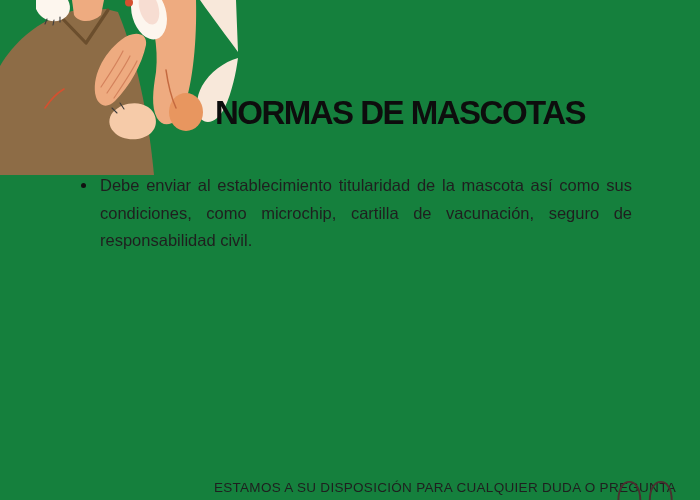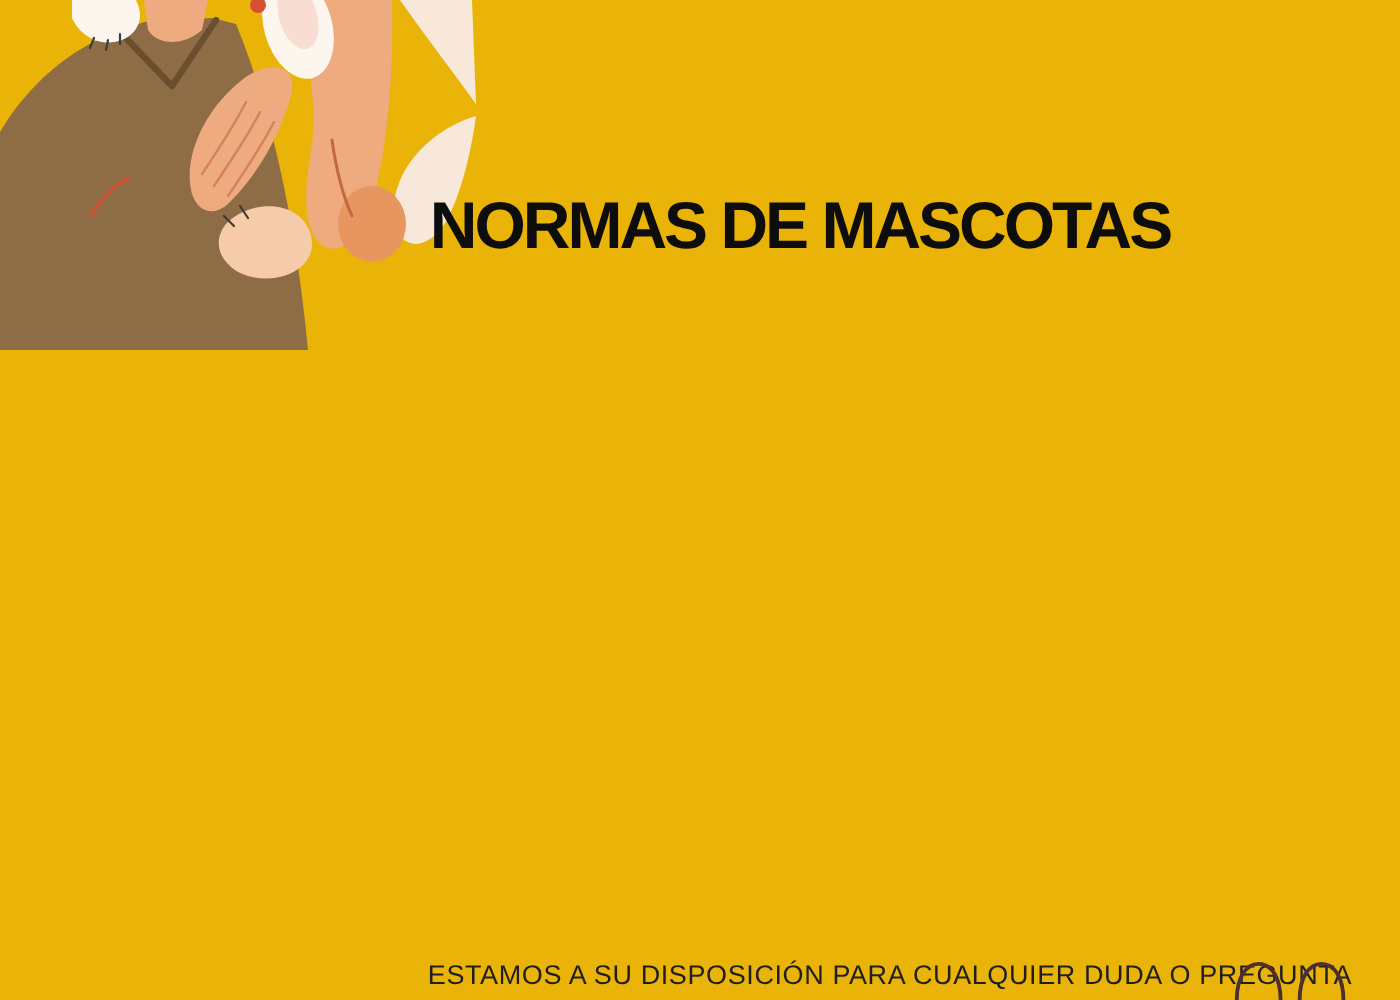--- a/index.html
+++ b/index.html
@@ -1,19 +1,19 @@
 <!DOCTYPE html>
 <html><head>
 <meta charset="utf-8">
 <style>
   html,body{margin:0;padding:0;background:#ffffff;}
   .page{
     position:relative;
     width:700px;height:500px;
-    background:#eab308;
+    background:#15803d;
     overflow:hidden;
     font-family:"Liberation Sans","DejaVu Sans",sans-serif;
   }
   .illustration{
     position:absolute;left:0;top:0;width:240px;height:175px;
   }
   .title{
     position:absolute;left:205px;top:94px;width:390px;margin:0;
     text-align:center;
     font-size:33px;font-weight:800;letter-spacing:-1.5px;
@@ -79,20 +79,21 @@
 
     <circle cx="129" cy="2.5" r="4" fill="#d5502f"></circle>
 
     <path d="M113,112 C121,103 138,100 148,107 C157,113 159,126 151,133 C141,142 122,141 114,132 C108,126 108,118 113,112 Z" fill="#f6cba9"></path>
     <path d="M117,113 L112,108 M124,109 L120,103" fill="none" stroke-width="1.1" stroke-linecap="round" stroke="#3c3c3c"></path>
   </svg>
 
   <h1 class="title">NORMAS DE MASCOTAS</h1>
 
   <ul class="rules">
+    <li><span>Debe enviar al establecimiento titularidad de la mascota así como sus condiciones, como microchip, cartilla de vacunación, seguro de responsabilidad civil.</span></li>
   </ul>
 
   <div class="footer">ESTAMOS A SU DISPOSICIÓN PARA CUALQUIER DUDA O PREGUNTA</div>
 
   <svg class="paw-outline" viewBox="0 0 64 21" aria-hidden="true">
     <path d="M3,21 C3,9 8,2 14.5,2 C21,2 26,9 26,21" fill="none" stroke-width="2" stroke="#4c2f2f"></path>
     <path d="M36,21 C36,9 41,2 47.5,2 C54,2 59,9 59,21" fill="none" stroke-width="2" stroke="#4c2f2f"></path>
   </svg>
 
 </div>

